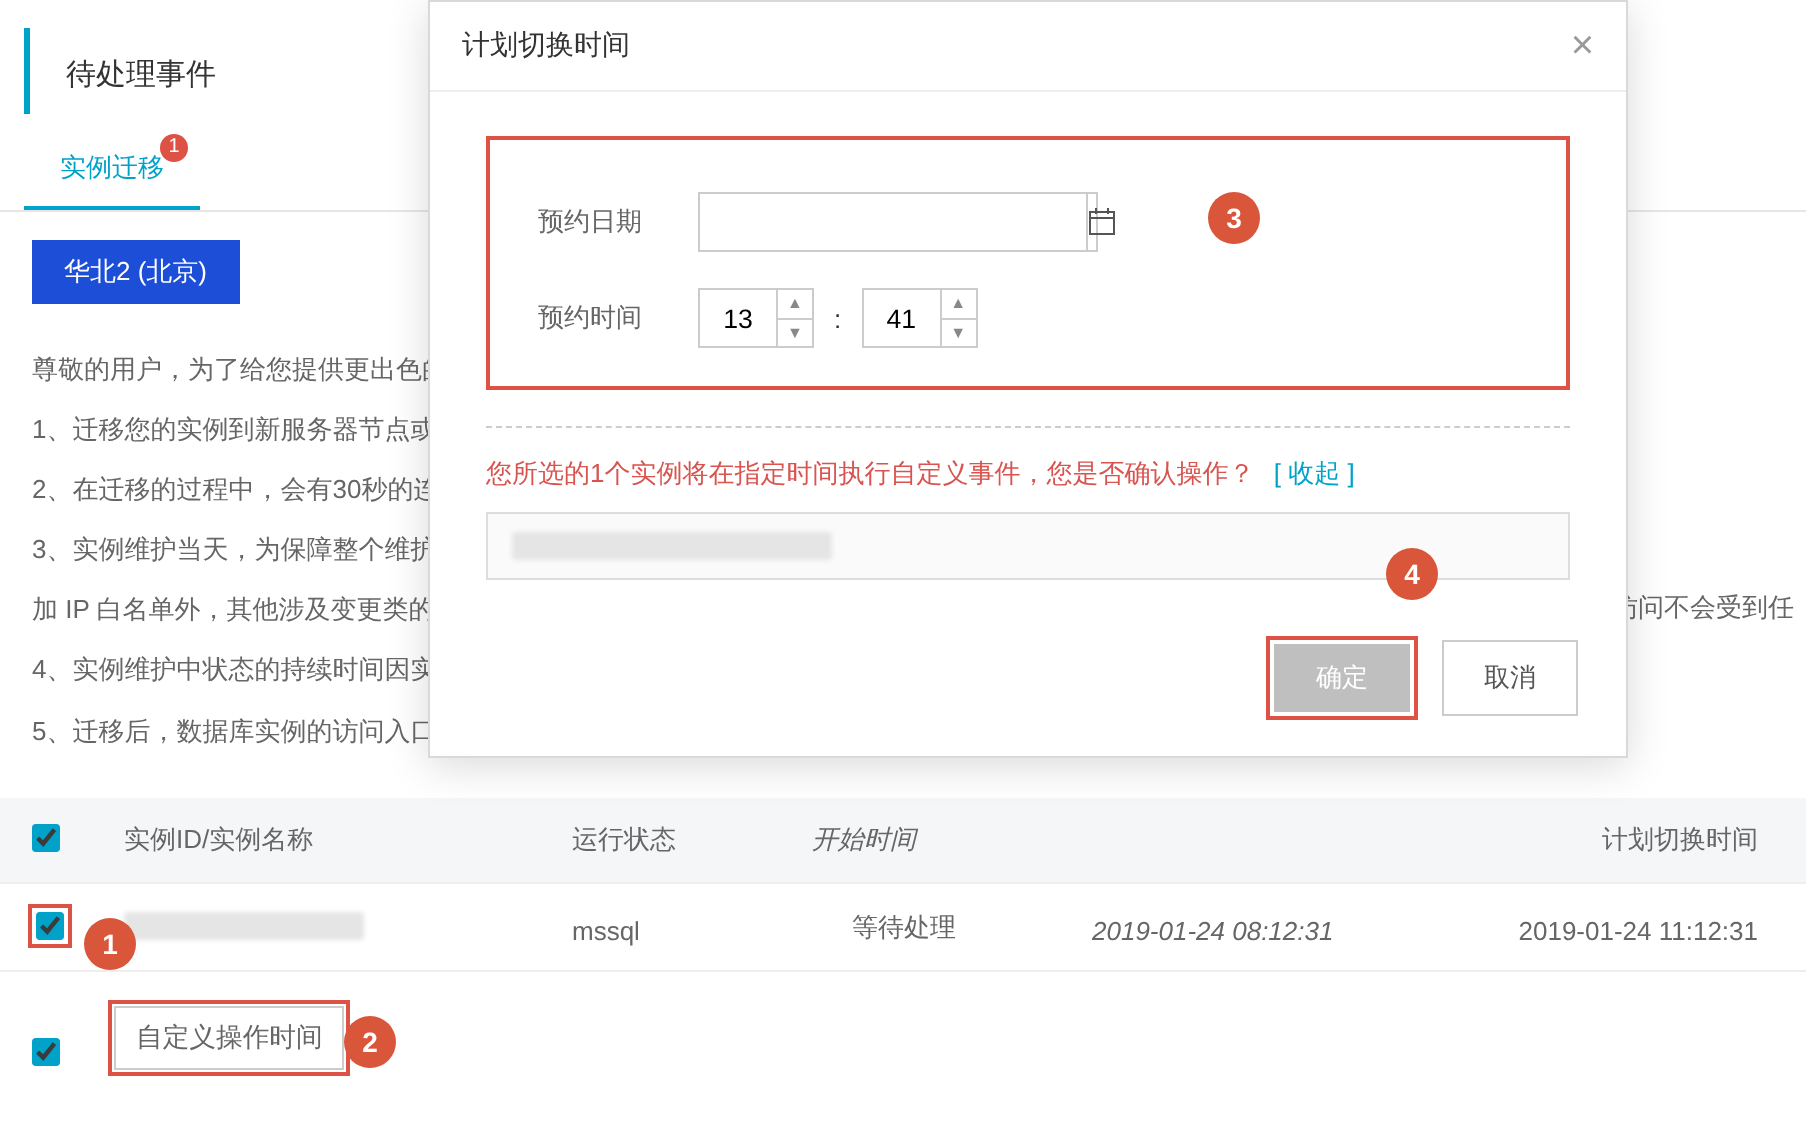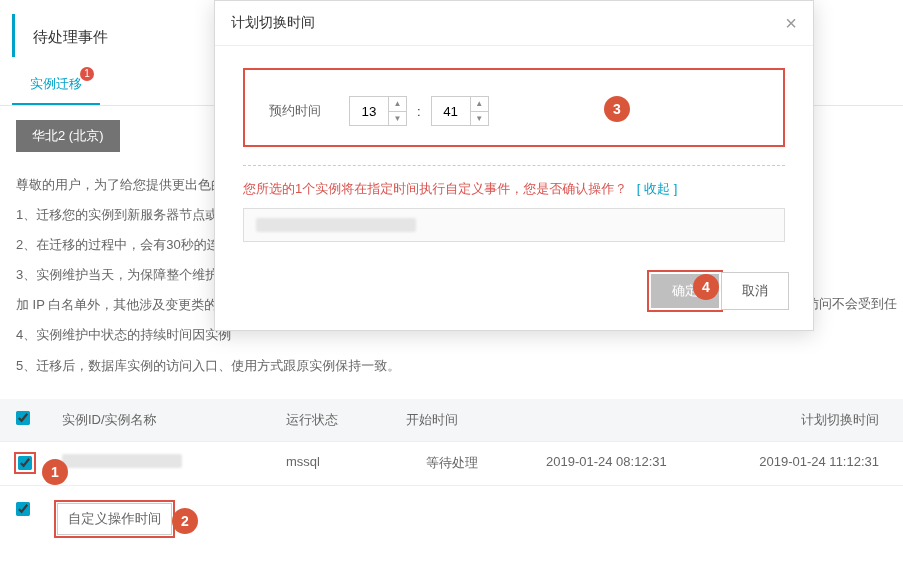--- a/index.html
+++ b/index.html
@@ -7,33 +7,33 @@
     
     .page { padding: 0; }
     .page-header { padding: 14px 18px 10px; border-left: 3px solid #00a2ca; margin: 14px 0 8px 12px; }
     .page-header h2 { font-size: 15px; font-weight: normal; color: #333; }
     
     .tabs { display: flex; border-bottom: 1px solid #e6e6e6; padding-left: 12px; position: relative; }
     .tab { padding: 10px 18px; color: #666; cursor: pointer; position: relative; }
     .tab.active { color: #00a2ca; border-bottom: 2px solid #00a2ca; }
     .badge-tab { position: absolute; top: 2px; right: 6px; background: #de5145; color: #fff; font-size: 10px; line-height: 14px; min-width: 14px; height: 14px; text-align: center; border-radius: 7px; padding: 0 3px; }
     
-    .region-btn { display: inline-block; margin: 14px 0 14px 16px; background: #737373; color: #fff; padding: 7px 16px; font-size: 13px; cursor: pointer; }
+    .region-btn { display: inline-block; margin: 14px 0 14px 16px; background: #1d4ed8; color: #fff; padding: 7px 16px; font-size: 13px; cursor: pointer; }
     
     .notice { padding: 0 16px 14px; color: #666; }
     .notice p { margin: 8px 0; line-height: 1.7; color: #666; }
     
     .table { width: 100%; }
-    .thead, .trow, .tfoot { display: flex; align-items: flex-start; padding: 12px 16px; border-bottom: 1px solid #eee; }
+    .thead, .trow, .tfoot { display: flex; align-items: flex-end; padding: 12px 16px; border-bottom: 1px solid #eee; }
     .thead { background: #f5f6f7; color: #666; }
     .col-check { width: 40px; }
     .col-name { width: 230px; padding-left: 6px; }
     .col-dbtype { width: 140px; }
     .col-state { width: 120px; }
-    .col-start { width: 200px; }
+    .col-start { width: 200px; font-style: italic; }
     .col-plan { flex: 1; text-align: right; padding-right: 8px; }
     .trow { color: #666; }
     .blurred { display:inline-block; width:120px; height:14px; background:#e5e5e5; filter:blur(1px); border-radius:2px; }
     .tfoot { border-bottom: none; padding-top: 16px; }
     .custom-btn { border: 1px solid #ccc; background: #fff; padding: 6px 10px; color: #666; cursor: pointer; }
     .red-box { outline: 2px solid #de5145; }
     
     input[type="checkbox"] { width: 14px; height: 14px; cursor: pointer; accent-color:#00a2ca; }
     
     .callout { position: absolute; width: 26px; height: 26px; border-radius: 50%; background: #d9563a; color: #fff; font-weight: bold; font-size: 14px; display: flex; align-items: center; justify-content: center; z-index: 30; }
@@ -57,21 +57,21 @@
     .spin-btns { width: 18px; border-left:1px solid #ccc; display:flex; flex-direction:column; }
     .spin-btns span { flex:1; font-size:8px; color:#888; display:flex; align-items:center; justify-content:center; cursor:pointer; }
     .spin-btns span:first-child { border-bottom:1px solid #ccc; }
     
     .dashed { border-top: 1px dashed #ccc; margin: 18px 0 14px; }
     .warn { color: #d9534f; font-size: 13px; }
     .collapse-link { color: #00a2ca; margin-left: 6px; cursor: pointer; }
     .instance-box { border: 1px solid #ddd; background: #fafafa; margin-top: 10px; padding: 10px 12px; height: 34px; display:flex; align-items:center; }
     .instance-box .blurred { width: 160px; }
     
-    .modal-foot { display:flex; justify-content:flex-end; padding: 18px 24px 20px; }
+    .modal-foot { display:flex; justify-content:flex-end; gap: 14px; padding: 18px 24px 20px; }
     .btn { padding: 7px 20px; font-size: 13px; cursor: pointer; border:1px solid #ccc; background:#fff; color:#555; }
     .btn-primary { background: #bfbfbf; color: #fff; border-color:#bfbfbf; }
     .ok-wrap { outline: 2px solid #de5145; padding: 2px; }
   </style>
 </head>
 <body>
 
 <div class="page">
   <div class="page-header">
     <h2>待处理事件</h2>
@@ -133,20 +133,34 @@
 <div class="callout" style="left:693px; top:274px;">4</div>
 
 <div class="modal">
   <div class="modal-head">
     <div class="modal-title">计划切换时间</div>
     <div class="modal-close">×</div>
   </div>
   <div class="modal-body">
     <div class="form-area">
       <div class="form-row">
+        <div class="form-label">预约日期</div>
+        <div class="date-input">
+          <input type="text" value="" style="">
+          <div class="date-icon">
+            <svg width="14" height="14" viewBox="0 0 14 14">
+                <rect x="1" y="2" width="12" height="11" fill="none" stroke="#555"></rect>
+                <line x1="1" y1="5" x2="13" y2="5" stroke="#555"></line>
+                <line x1="4" y1="0" x2="4" y2="3" stroke="#555"></line>
+                <line x1="10" y1="0" x2="10" y2="3" stroke="#555"></line>
+              </svg>
+          </div>
+        </div>
+      </div>
+      <div class="form-row">
         <div class="form-label">预约时间</div>
         <div class="spin">
           <input type="text" value="13" style="">
           <div class="spin-btns">
               <span>▲</span>
               <span>▼</span>
             </div>
         </div>
         <span class="time-sep">:</span>
         <div class="spin">

